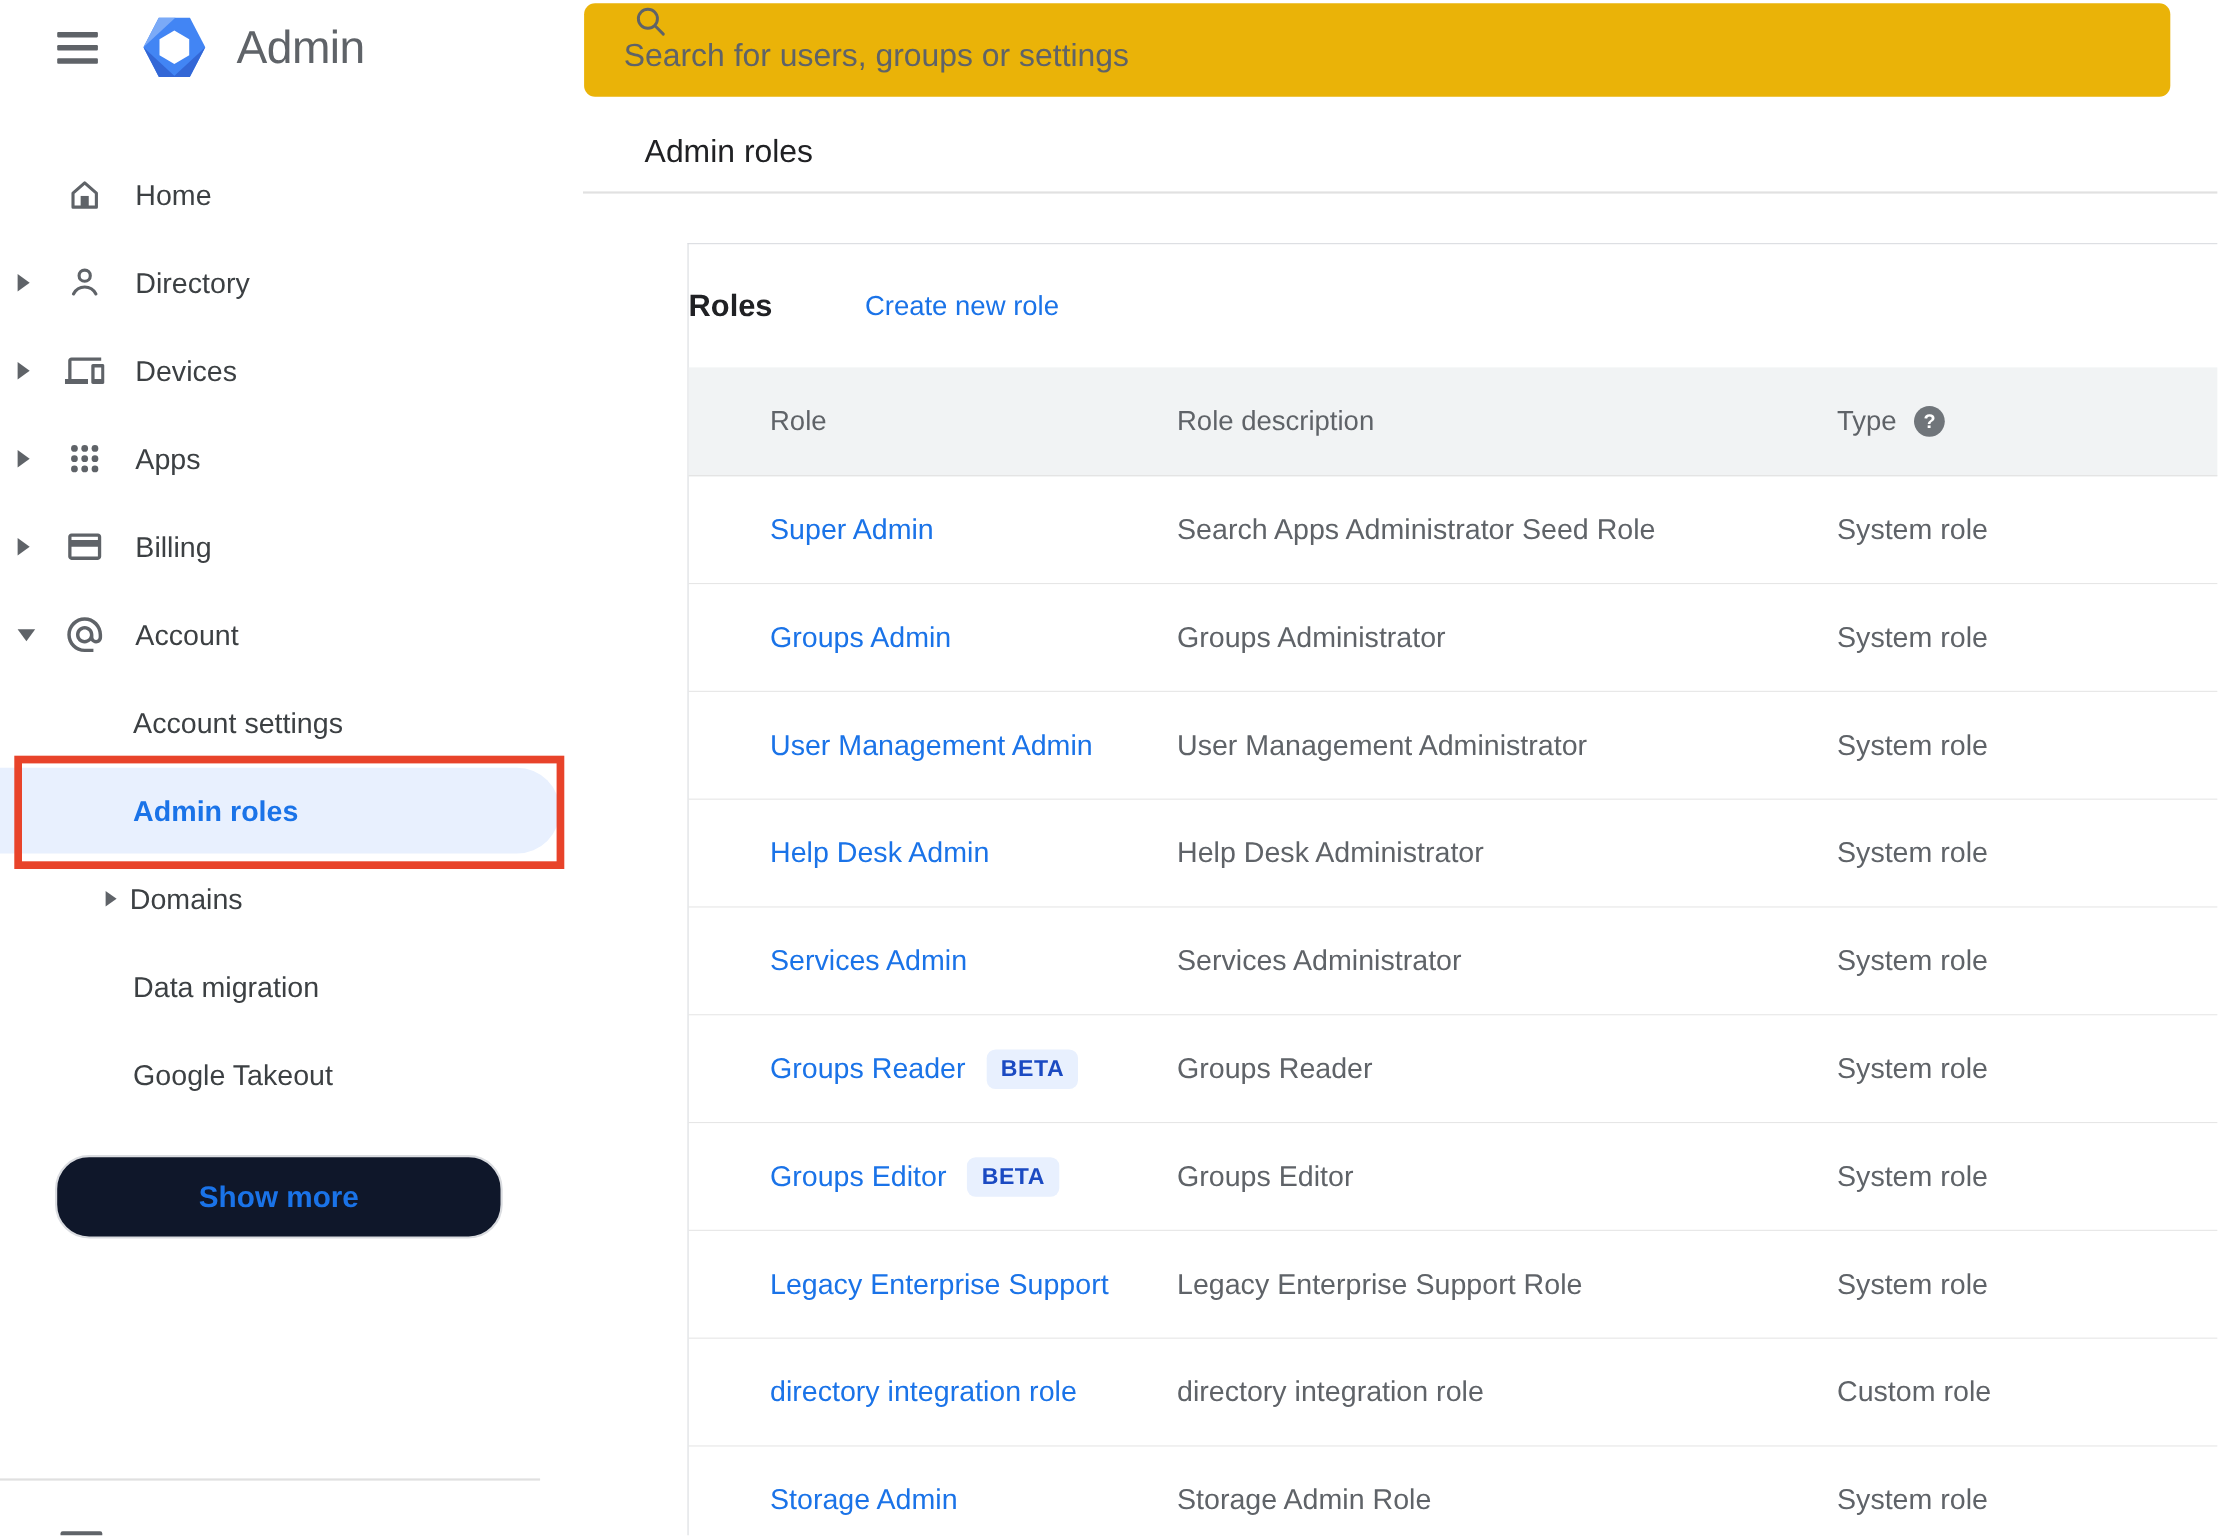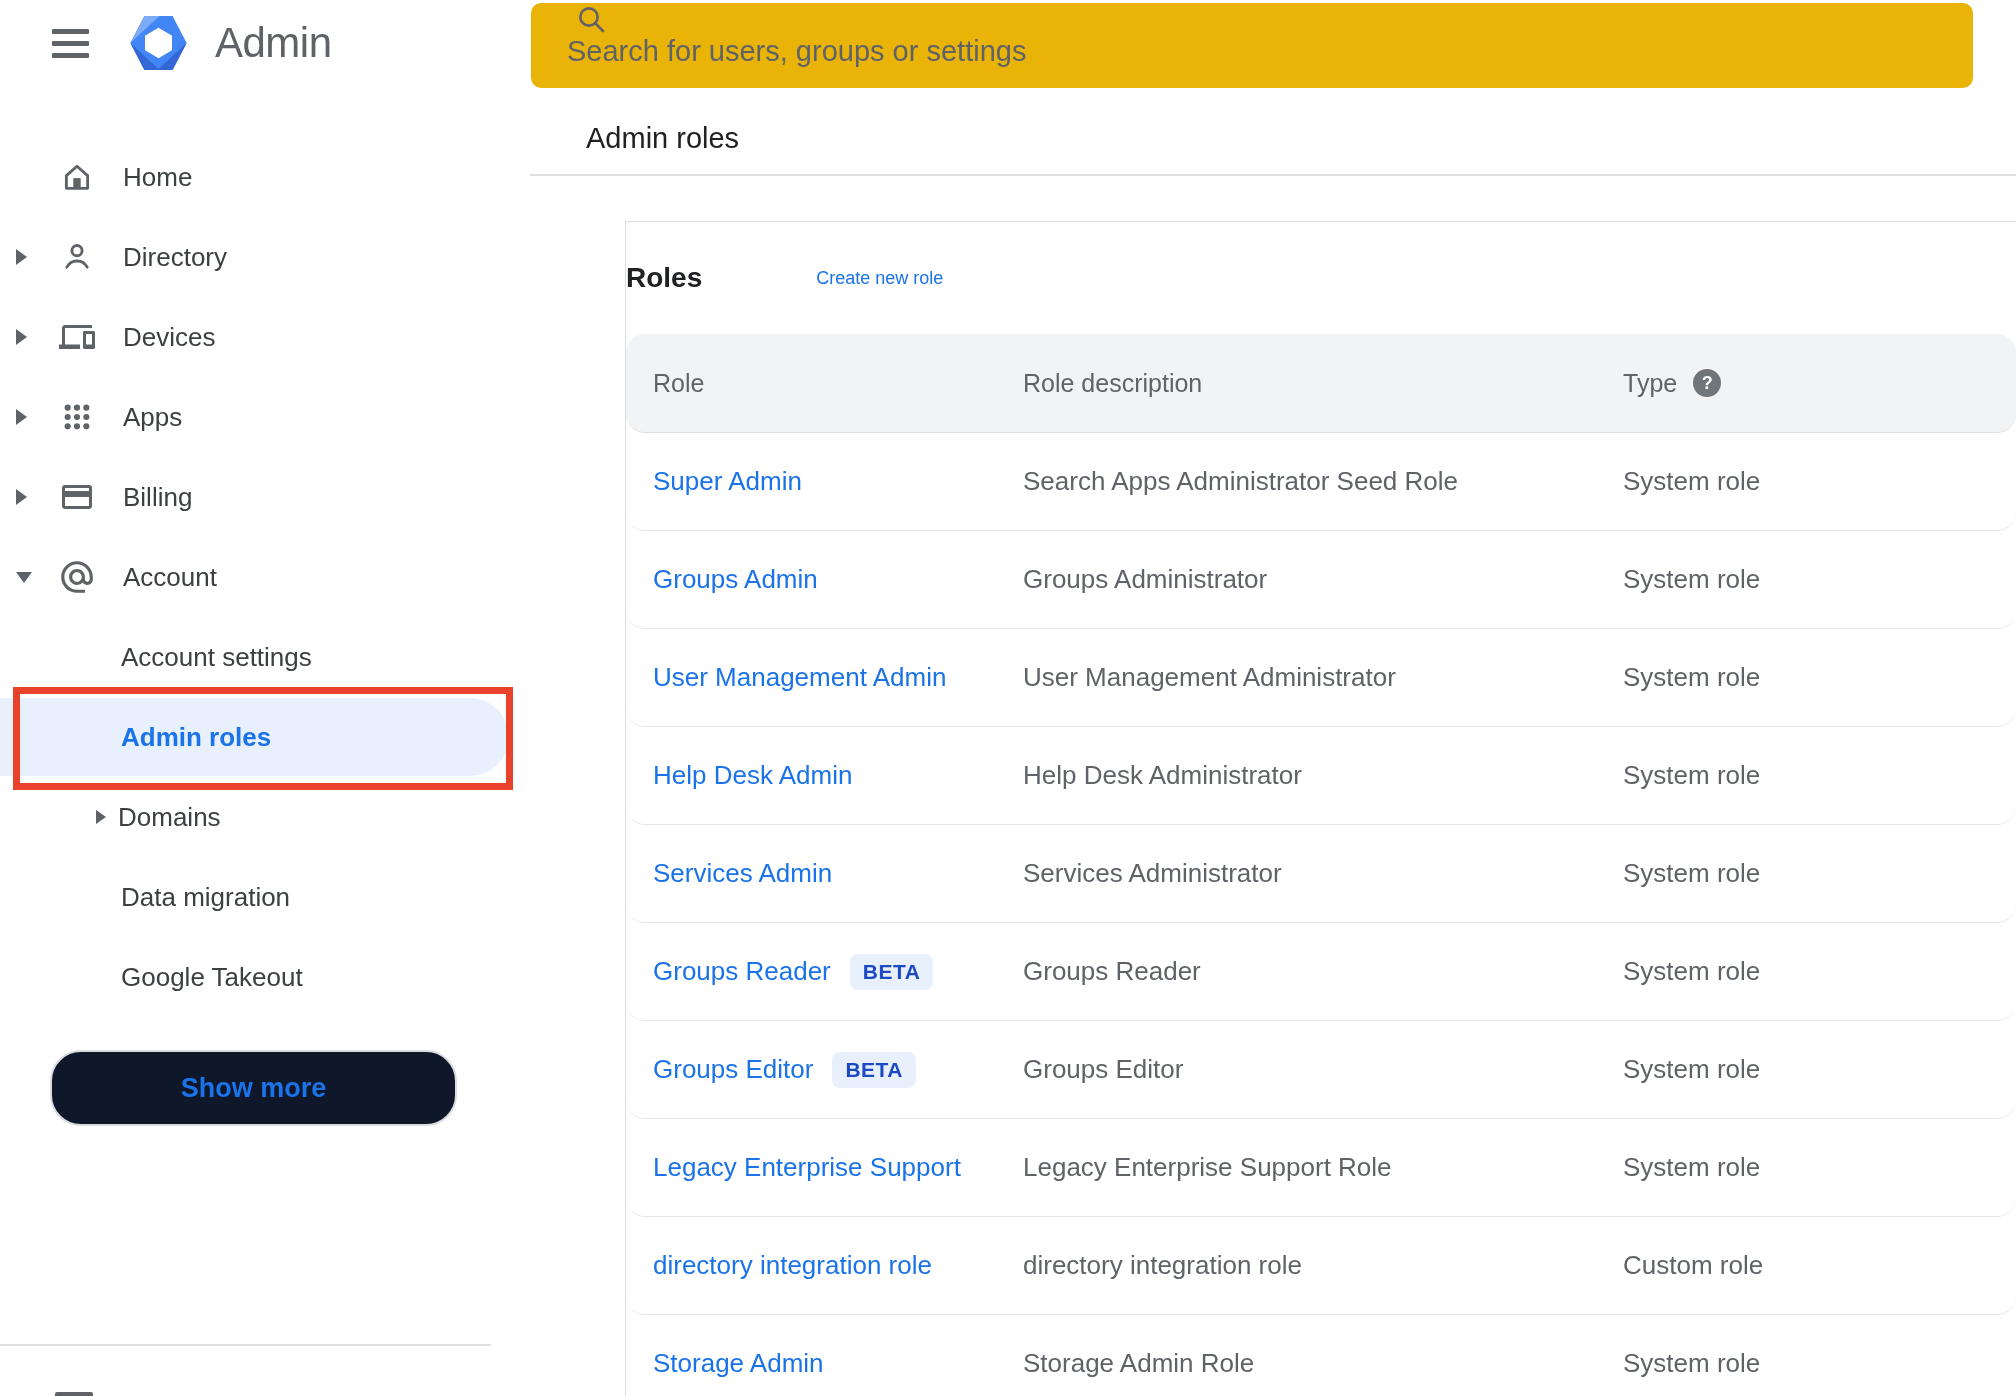--- a/index.html
+++ b/index.html
@@ -55,23 +55,23 @@
                      font-size:29px; color:#3c4043; width:1200px; font-family:"Liberation Sans", sans-serif; }
   .searchbar input::placeholder { color:#5f6368; opacity:1; }
 
   .breadcrumb { position:absolute; left:56px; top:122px; font-size:29px; color:#202124; }
   .top-divider { position:absolute; left:0; top:174px; width:1486px; height:2px; background:#e1e1e1; }
 
   .card { position:absolute; left:95px; top:221px; width:1391px; height:1175px;
           background:#fff; border:1px solid #dadce0; border-right:none; border-bottom:none; }
   .card-header { height:112px; display:flex; align-items:center; }
   .card-title { font-size:28px; font-weight:bold; color:#202124; }
-  .create-link { margin-left:114px; font-size:18px; color:#1a73e8; text-decoration:none; cursor:pointer; }
-
-  .grid-cols { display:grid; grid-template-columns:370px 600px auto; padding-left:27px; align-items:center;border-radius:19px; }
+  .create-link { margin-left:84px; font-size:25px; color:#1a73e8; text-decoration:none; cursor:pointer; }
+
+  .grid-cols { display:grid; grid-template-columns:370px 600px auto; padding-left:74px; align-items:center; }
   .thead { height:99px; background:#f1f3f4; border-bottom:1px solid #e0e0e0; }
   .thead .th { font-size:25px; color:#5f6368; display:flex; align-items:center; }
   .help-circle { display:inline-flex; align-items:center; justify-content:center; margin-left:16px;
                  width:28px; height:28px; border-radius:50%; background:#70757a; color:#fff;
                  font-size:18px; font-weight:bold; cursor:pointer; }
 
   .t-row { height:98px; border-bottom:1px solid #e6e6e6; }
   .t-row .cell { font-size:26px; color:#5f6368; display:flex; align-items:center; }
   .role-link { color:#1a73e8; text-decoration:none; cursor:pointer; }
   .beta-badge { margin-left:19px; background:#e8f0fe; color:#1b4ac2; font-size:21px; font-weight:bold;

